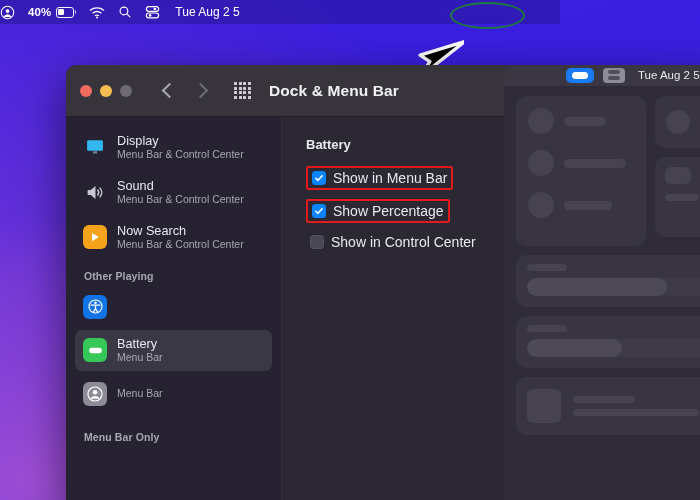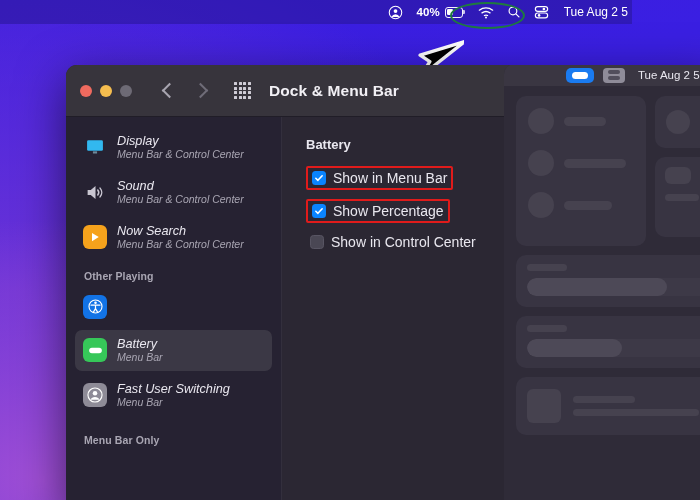--- a/index.html
+++ b/index.html
@@ -14,23 +14,23 @@
   #desktop {
     position:absolute; inset:0;
     background:
       radial-gradient(ellipse 520px 420px at 6% 96%, #a04fd6 0%, rgba(160,79,214,0) 62%),
       radial-gradient(ellipse 700px 520px at 2% 58%, #6b33d6 0%, rgba(107,51,214,0) 70%),
       linear-gradient(160deg, #3c1ee0 0%, #3a1fe2 38%, #4a23cf 65%, #6b2fbf 100%);
   }
 
   
   #menubar {
-    position:absolute; left:0; top:0; width:632px; height:24px;
+    position:absolute; left:0; top:0; width:560px; height:24px;
     background:rgba(40,22,150,0.55);
-    display:flex; align-items:center; justify-content:flex-end;
+    display:flex; align-items:center; justify-content:flex-start;
     padding-right:4px; gap:13px;
     color:#fff;
   }
   .mb-icon { display:flex; align-items:center; justify-content:center; }
   #mb-battery { display:flex; align-items:center; gap:5px; }
   .mb-pct { font-size:11.5px; font-weight:700; color:#fff; letter-spacing:.1px; }
   .batt-glyph { position:relative; width:20px; height:11px; }
   .batt-body {
     position:absolute; left:0; top:0; width:18px; height:11px;
     border:1.4px solid rgba(255,255,255,.95); border-radius:3px;
@@ -100,21 +100,21 @@
   #win-body { display:flex; height:394px; }
 
   
   #sidebar {
     width:216px; background:#262232; padding:10px 9px 0 9px;
     border-right:1px solid #332f3d;
     overflow:hidden;
   }
   .side-row {
     display:flex; align-items:center; gap:10px;
-    padding:7px 8px; border-radius:7px; margin-bottom:4px;font-style:italic;
+    padding:7px 8px; border-radius:7px; margin-bottom:4px;
   }
   .side-row.selected { background:#3b3845; }
   .sicon { width:24px; height:24px; border-radius:6px; flex:none; display:flex; align-items:center; justify-content:center; }
   .s-text { display:flex; flex-direction:column; gap:1px; min-width:0; }
   .s-title { font-size:12.7px; color:#e9e7ef; line-height:1.12; white-space:nowrap; }
   .s-sub { font-size:10.5px; color:#a9a6b3; line-height:1.12; white-space:nowrap; }
   .group-label {
     font-size:10.5px; font-weight:700; color:#a9a6b3;
     padding:8px 9px 6px 9px; letter-spacing:.1px;
   }
@@ -324,21 +324,20 @@
 
       <div class="side-row">
         <span class="sicon" style="background:#8e8b97;">
           <svg width="18" height="18" viewBox="0 0 24 24">
             <circle cx="12" cy="12" r="9.4" fill="none" stroke="#fff" stroke-width="1.5"></circle>
             <circle cx="12" cy="9.6" r="3" fill="#fff"></circle>
             <path d="M6 18.4a6.6 6.6 0 0 1 12 0z" fill="#fff"></path>
           </svg>
         </span>
         <span class="s-text">
-          <span class="s-title">Fast User Switching</span>
           <span class="s-sub">Menu Bar</span>
         </span>
       </div>
 
       <div class="group-label" style="padding-top:14px;">Menu Bar Only</div>
     </div>
 
     <div id="content">
 
       <div id="preview">

